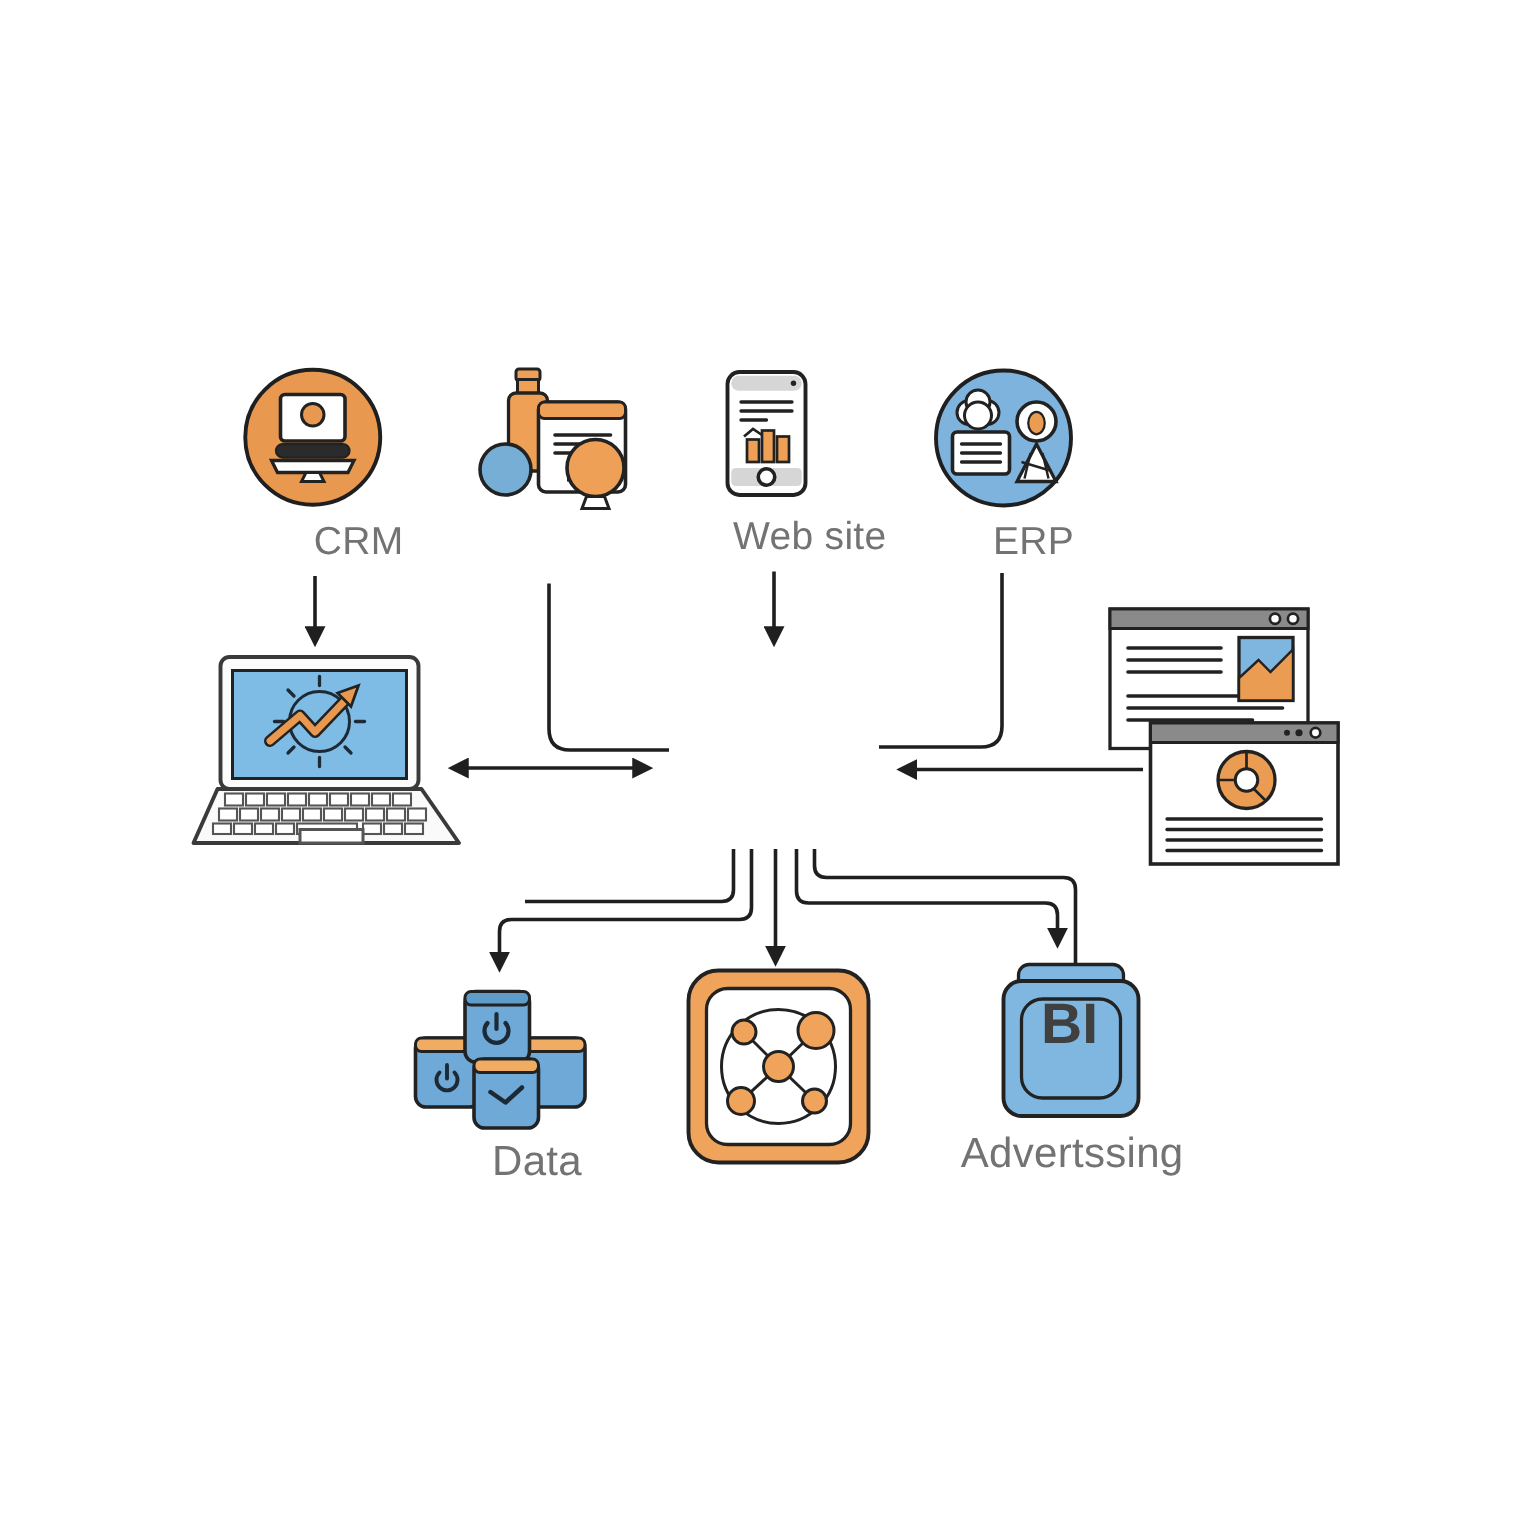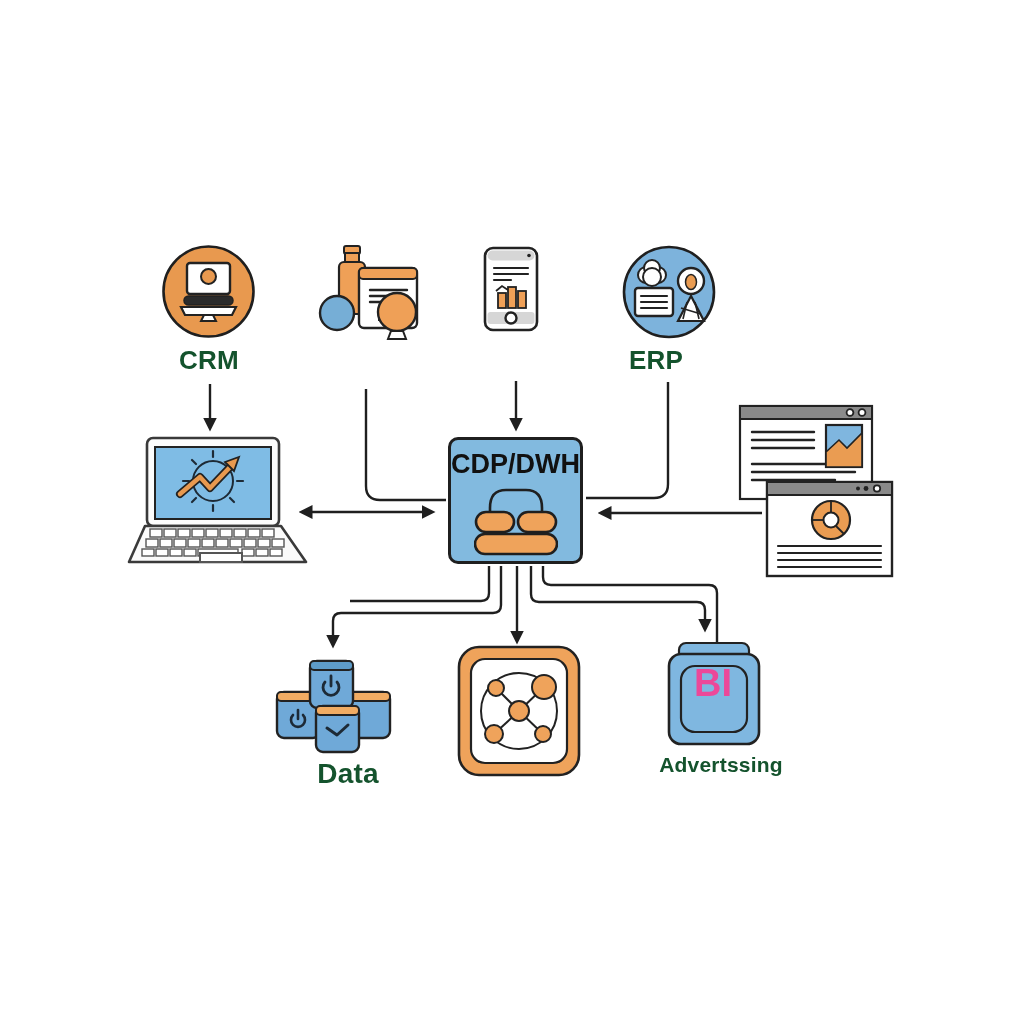--- a/index.html
+++ b/index.html
@@ -3,32 +3,32 @@
 <meta charset="utf-8">
 <style>
   html,body{margin:0;padding:0;background:#fff;}
   .canvas{
     position:relative;width:1024px;height:1024px;background:#fff;overflow:hidden;
     font-family:"Liberation Sans", sans-serif;color:#1a1a1a;
   }
   .abs{position:absolute;}
   svg{display:block;}
   .lbl{
-    position:absolute;text-align:center;font-weight:700;font-size:26px;
-    color:#14532d;letter-spacing:0.2px;
+    position:absolute;text-align:right;font-weight:400;font-size:26px;
+    color:#737373;letter-spacing:0.2px;
   }
   .hub-box{
     position:absolute;left:448px;top:437px;width:135px;height:127px;
     background:#82BADF;border:3px solid #1f1f1f;border-radius:10px;
     box-sizing:border-box;display:flex;flex-direction:column;align-items:center;
   }
   .hub-label{font-weight:700;font-size:27px;color:#111;margin-top:9px;}
   .bi-text{
     position:absolute;left:663px;top:662px;width:100px;text-align:center;
-    font-weight:700;font-size:38px;color:#ec4899;
+    font-weight:700;font-size:38px;color:#404040;
   }
 </style>
 </head>
 <body>
 
 <div class="canvas">
 
   <svg class="abs" style="left:0;top:0;z-index:1" width="1024" height="1024" viewBox="0 0 1024 1024">
     <defs>
       <marker id="ah" viewBox="0 0 12 12" refX="9" refY="6" markerWidth="14" markerHeight="14" markerUnits="userSpaceOnUse" orient="auto-start-reverse">
@@ -111,20 +111,21 @@
     <ellipse cx="70" cy="38" rx="5.5" ry="7.5" fill="#EA9C52" stroke="#222" stroke-width="1.5"></ellipse>
     <polygon points="70,52 57,77 83,77" fill="#ffffff" stroke="#222" stroke-width="2.2"></polygon>
     <g stroke="#222" stroke-width="1.6">
       <line x1="66" y1="58" x2="62" y2="75"></line>
       <line x1="74" y1="58" x2="78" y2="75"></line>
       <line x1="60" y1="64" x2="80" y2="70"></line>
     </g>
   </svg>
 
   <div class="lbl" style="left:149px;top:345px;width:120px;">CRM</div>
+  <div class="lbl" style="left:441px;top:342px;width:150px;">Web site</div>
   <div class="lbl" style="left:596px;top:345px;width:120px;">ERP</div>
 
   <svg class="abs" style="left:122px;top:434px;z-index:2" width="192" height="138" viewBox="0 0 192 138">
     <rect x="25" y="4" width="132" height="88" rx="6" fill="#fcfcfc" stroke="#3a3a3a" stroke-width="2.6"></rect>
     <rect x="33" y="13" width="116" height="72" fill="#7FBCE5" stroke="#222" stroke-width="2"></rect>
     <circle cx="91" cy="47" r="20" fill="none" stroke="#1d2a36" stroke-width="2"></circle>
     <g stroke="#1d2a36" stroke-width="2.2" stroke-linecap="round">
       <line x1="91" y1="17" x2="91" y2="23"></line>
       <line x1="108" y1="30" x2="112" y2="26"></line>
       <line x1="74" y1="30" x2="70" y2="26"></line>
@@ -163,29 +164,20 @@
       <rect x="48" y="115" width="12" height="7"></rect>
         <rect x="62" y="115" width="12" height="7"></rect>
       <rect x="76" y="115" width="40" height="7"></rect>
         <rect x="120" y="115" width="12" height="7"></rect>
       <rect x="134" y="115" width="12" height="7"></rect>
         <rect x="148" y="115" width="12" height="7"></rect>
     </g>
     <rect x="78" y="119" width="42" height="9" fill="#ffffff" stroke="#555" stroke-width="2"></rect>
   </svg>
 
-  <div class="hub-box" style="z-index:2">
-    <div class="hub-label">CDP/DWH</div>
-    <svg width="84" height="76" viewBox="0 0 84 76" style="margin-top:2px">
-      <path d="M16,44 V26 Q16,8 32,8 H52 Q68,8 68,26 V44" fill="none" stroke="#1f1f1f" stroke-width="2.6"></path>
-      <rect x="2" y="30" width="38" height="20" rx="10" fill="#EFA35B" stroke="#1f1f1f" stroke-width="2.6"></rect>
-      <rect x="44" y="30" width="38" height="20" rx="10" fill="#EFA35B" stroke="#1f1f1f" stroke-width="2.6"></rect>
-      <rect x="1" y="52" width="82" height="20" rx="10" fill="#EFA35B" stroke="#1f1f1f" stroke-width="2.6"></rect>
-    </svg>
-  </div>
 
   <svg class="abs" style="left:725px;top:400px;z-index:2" width="180" height="185" viewBox="0 0 180 185">
     <rect x="15" y="6" width="132" height="93" fill="#ffffff" stroke="#222" stroke-width="2.2"></rect>
     <rect x="15" y="6" width="132" height="13" fill="#8A8A8A" stroke="#222" stroke-width="2"></rect>
     <circle cx="125" cy="12.5" r="3.4" fill="#ffffff" stroke="#222" stroke-width="1.8"></circle>
     <circle cx="137" cy="12.5" r="3.4" fill="#ffffff" stroke="#222" stroke-width="1.8"></circle>
     <g stroke="#222" stroke-width="2.4" stroke-linecap="round">
       <line x1="27" y1="32" x2="89" y2="32"></line>
       <line x1="27" y1="40" x2="89" y2="40"></line>
       <line x1="27" y1="48" x2="89" y2="48"></line>
@@ -250,16 +242,16 @@
     </g>
   </svg>
 
   <svg class="abs" style="left:663px;top:640px;z-index:2" width="100" height="108" viewBox="0 0 100 108">
     <rect x="16" y="3" width="70" height="18" rx="7" fill="#7FB7E0" stroke="#222" stroke-width="2.2"></rect>
     <rect x="6" y="14" width="90" height="90" rx="12" fill="#7FB7E0" stroke="#222" stroke-width="2.6"></rect>
     <rect x="18" y="26" width="66" height="66" rx="14" fill="none" stroke="#222" stroke-width="2.2"></rect>
   </svg>
   <div class="bi-text" style="z-index:3">BI</div>
 
-  <div class="lbl" style="left:288px;top:758px;width:120px;font-size:28px;">Data</div>
-  <div class="lbl" style="left:636px;top:753px;width:170px;font-size:21px;">Advertssing</div>
+  <div class="lbl" style="left:268px;top:758px;width:120px;font-size:28px;">Data</div>
+  <div class="lbl" style="left:619px;top:753px;width:170px;font-size:28px;">Advertssing</div>
 
 </div>
 
 </body></html>

